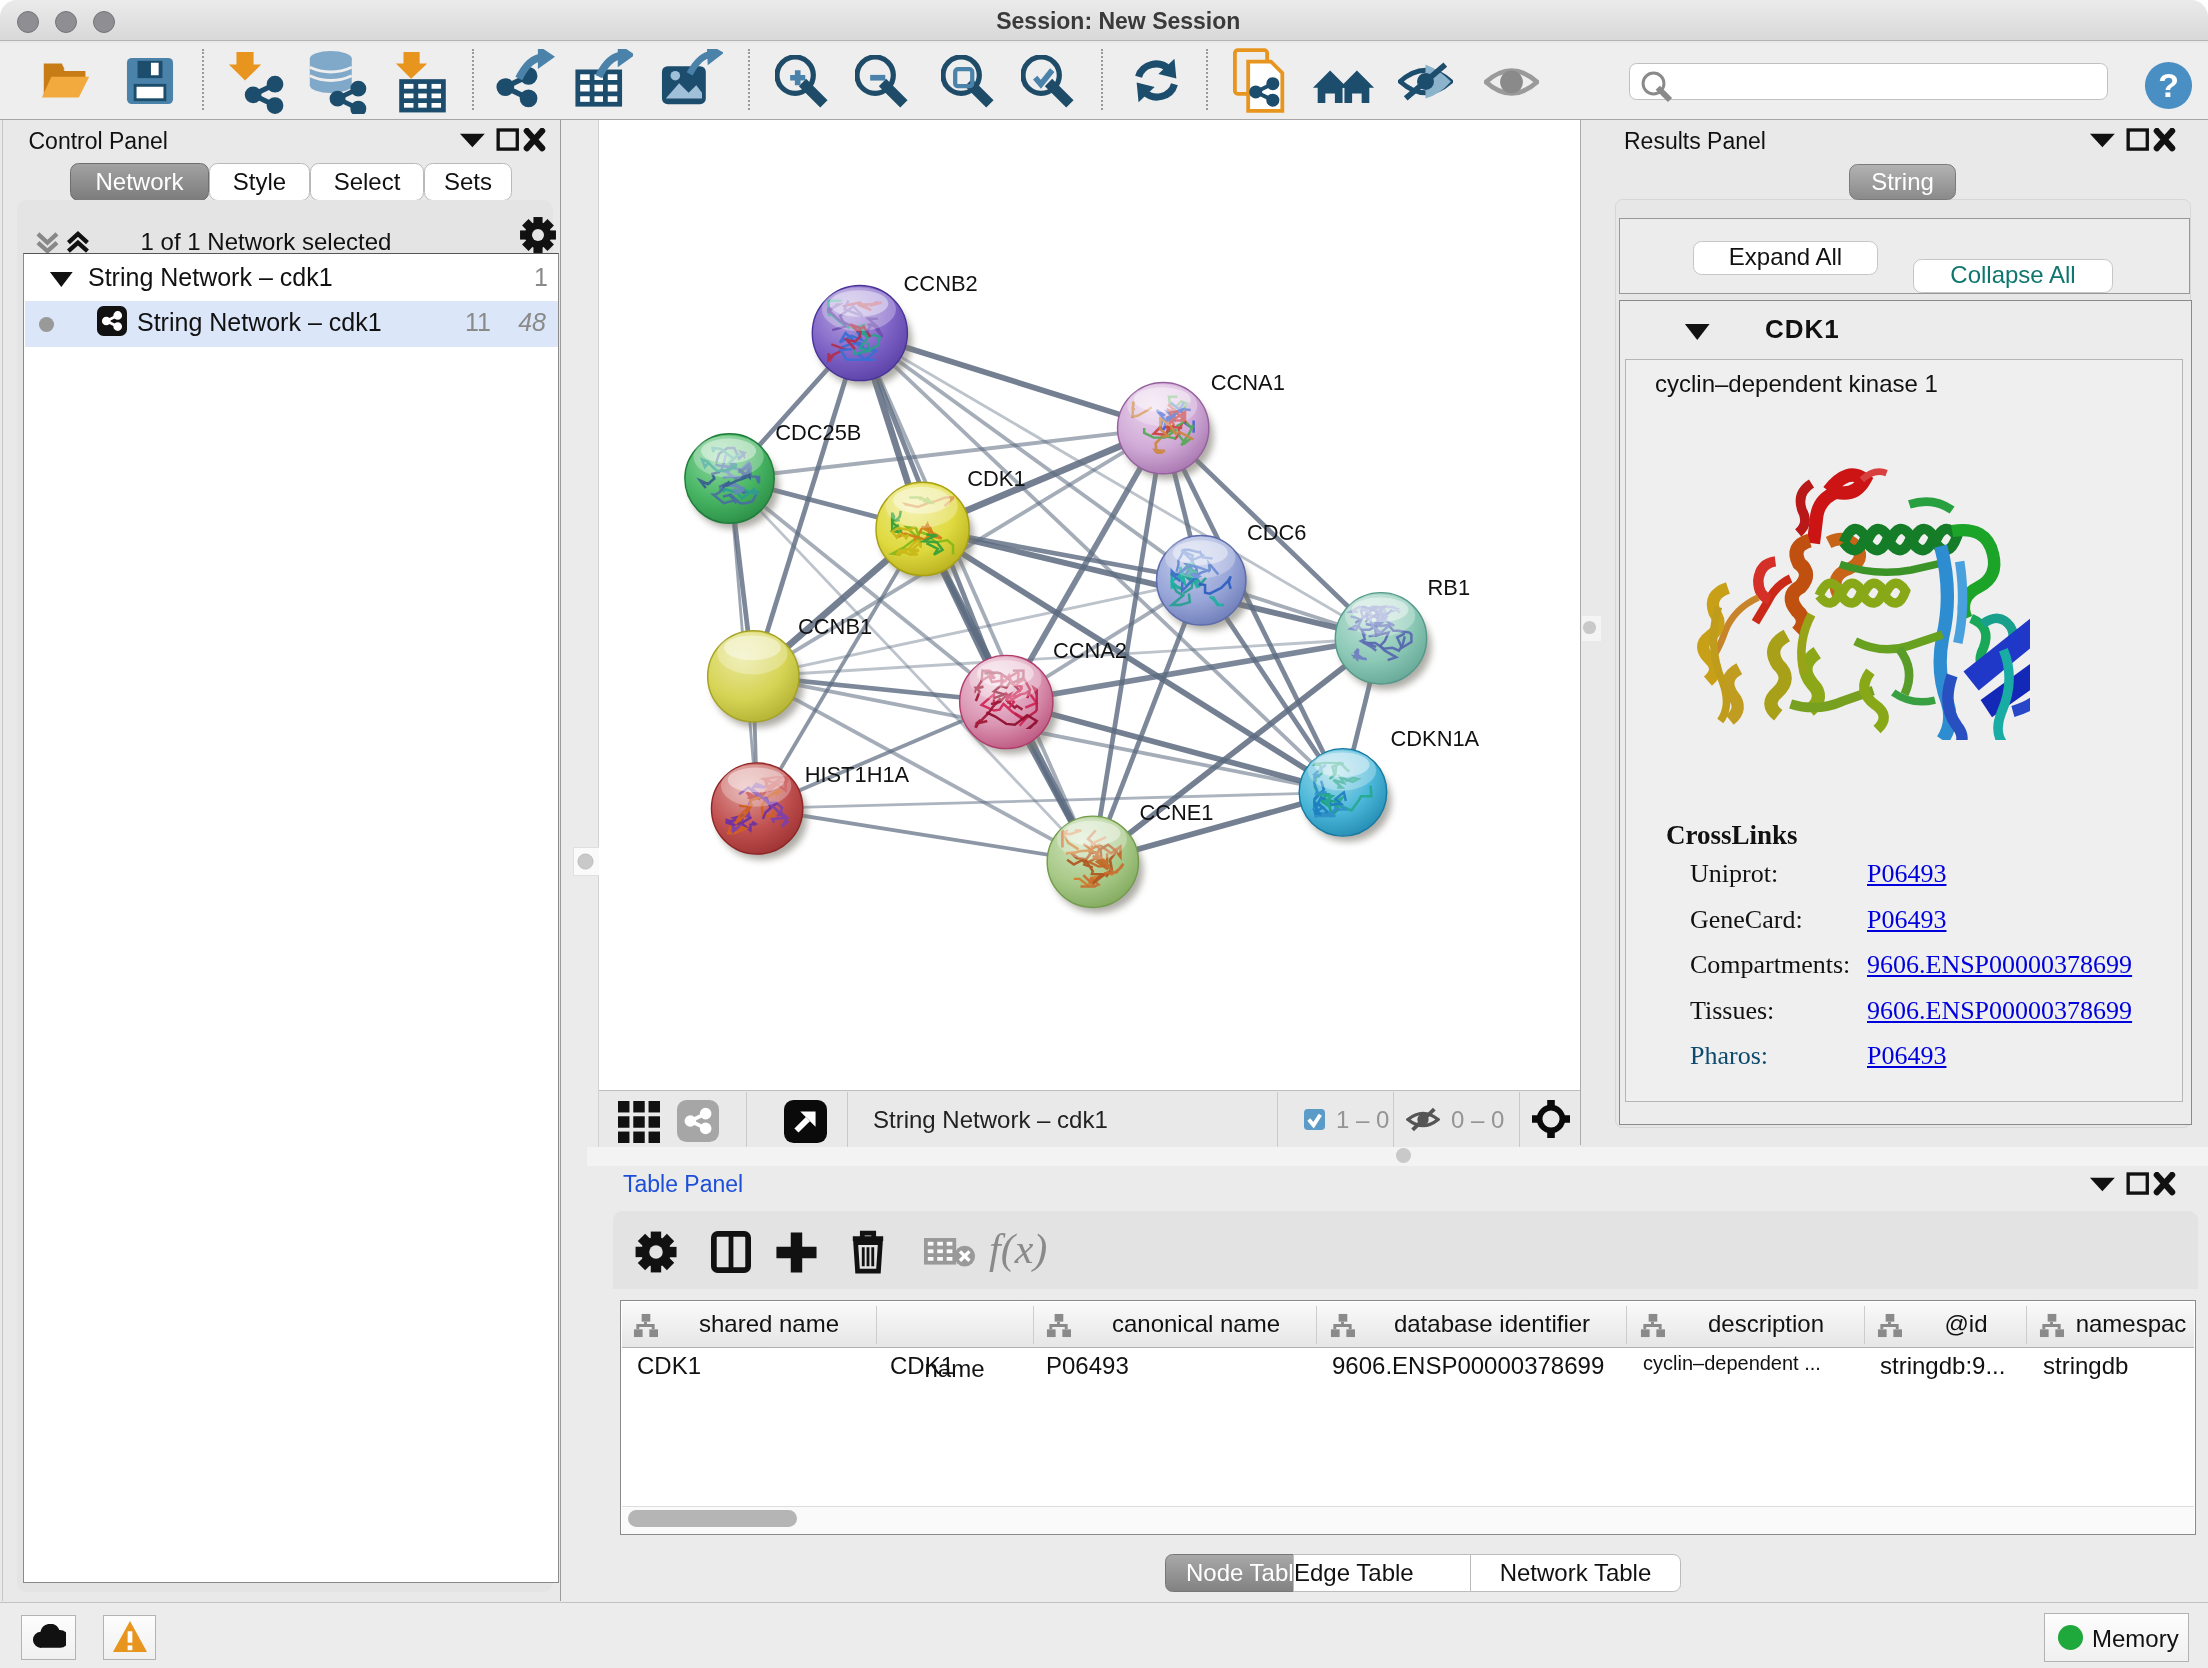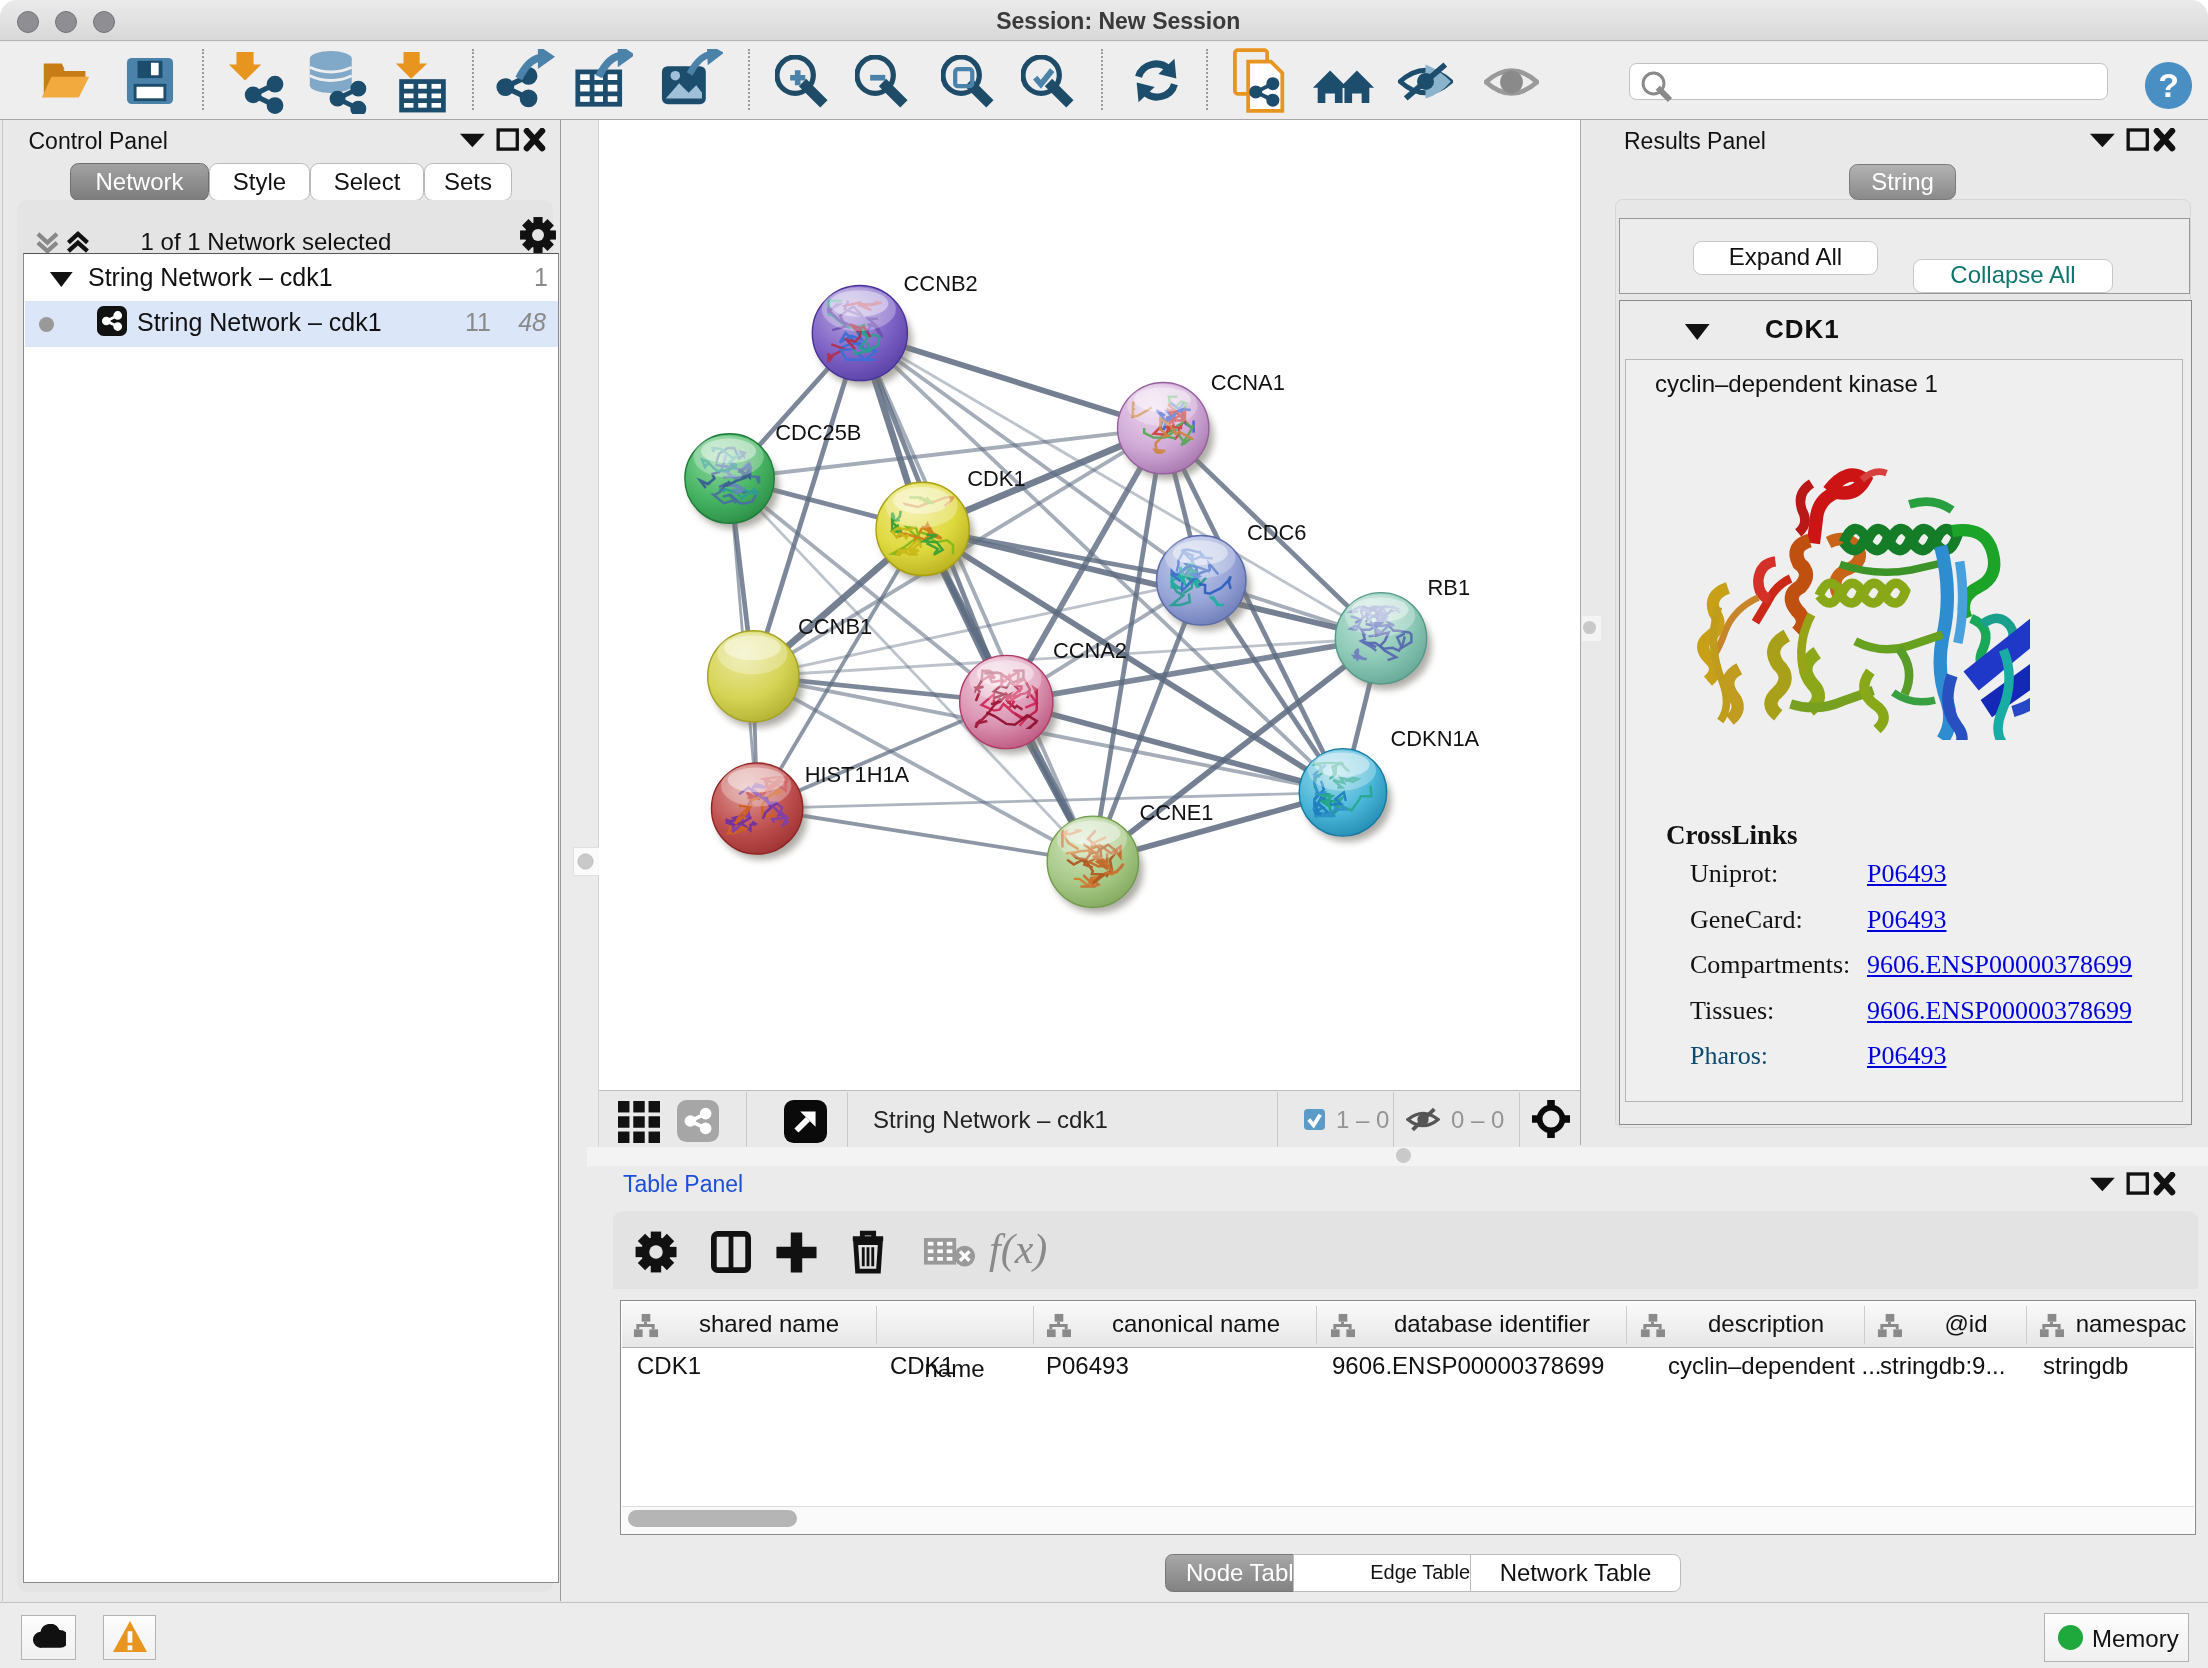--- a/index.html
+++ b/index.html
@@ -749,27 +749,27 @@
     <div class="abs" style="left:876px;top:1306px;width:0px;height:38px;border-left:1.9px solid #cdcdcd;"></div>
     <div class="abs" style="left:1033px;top:1306px;width:0px;height:38px;border-left:1.9px solid #cdcdcd;"></div>
     <div class="abs" style="left:1316px;top:1306px;width:0px;height:38px;border-left:1.9px solid #cdcdcd;"></div>
     <div class="abs" style="left:1626px;top:1306px;width:0px;height:38px;border-left:1.9px solid #cdcdcd;"></div>
     <div class="abs" style="left:1864px;top:1306px;width:0px;height:38px;border-left:1.9px solid #cdcdcd;"></div>
     <div class="abs" style="left:2026px;top:1306px;width:0px;height:38px;border-left:1.9px solid #cdcdcd;"></div>
     <div class="abs" style="left:637px;top:1352px;font-size:24px;color:#111;white-space:nowrap;">CDK1</div>
     <div class="abs" style="left:890px;top:1352px;font-size:24px;color:#111;white-space:nowrap;">CDK1</div>
     <div class="abs" style="left:1046px;top:1352px;font-size:24px;color:#111;white-space:nowrap;">P06493</div>
     <div class="abs" style="left:1332px;top:1352px;font-size:24px;color:#111;white-space:nowrap;">9606.ENSP00000378699</div>
-    <div class="abs" style="left:1643px;top:1352px;font-size:24px;color:#111;white-space:nowrap;margin-left:25px;">cyclin–dependent ...</div>
+    <div class="abs" style="left:1643px;top:1352px;font-size:20px;color:#111;white-space:nowrap;">cyclin–dependent ...</div>
     <div class="abs" style="left:1880px;top:1352px;font-size:24px;color:#111;white-space:nowrap;">stringdb:9...</div>
     <div class="abs" style="left:2043px;top:1352px;font-size:24px;color:#111;white-space:nowrap;">stringdb</div>
     <div class="abs" style="left:622px;top:1506px;width:1572px;height:27.6px;background:#fafafa;border-top:1px solid #ddd;"></div>
     <div class="abs" style="left:628px;top:1510px;width:169px;height:17px;background:#b5b5b5;border-radius:8.6px;"></div>
     <div class="abs" style="left:1165px;top:1554px;width:163px;height:38px;background:linear-gradient(#a8a8a8,#828282);color:#fff;border:1.9px solid #777;border-radius:7.6px 0 0 7.6px;font-size:24px;text-align:center;line-height:35px;">Node Table</div>
-    <div class="abs" style="left:1293px;top:1554px;width:178px;height:38px;background:#fff;color:#111;border:1.9px solid #bbb;font-size:20px;text-align:right;line-height:35px;">Edge Table</div>
+    <div class="abs" style="left:1293px;top:1554px;width:178px;height:38px;background:#fff;color:#111;border:1.9px solid #bbb;font-size:24px;text-align:left;line-height:35px;">Edge Table</div>
     <div class="abs" style="left:1470px;top:1554px;width:211px;height:38px;background:#fff;color:#111;border:1.9px solid #bbb;border-radius:0 7.6px 7.6px 0;font-size:24px;text-align:center;line-height:35px;">Network Table</div>
     <div class="abs" style="left:0px;top:1602px;width:2208px;height:67px;background:#ececec;border-top:1.9px solid #c2c2c2;"></div>
     <div class="abs" style="left:21px;top:1615px;width:55px;height:45px;background:linear-gradient(#fdfdfd,#f0f0f0);border:1.9px solid #b3b3b3;"></div>
     <svg class="abs" style="left:32px;top:1624px;" width="34" height="26" viewBox="0 0 36 27">
       <path d="M10 25 a8.5 8.5 0 0 1 -1 -17 a10.5 10.5 0 0 1 20 -2 a7.5 7.5 0 0 1 1 19 z" fill="#111"></path>
     </svg>
     <div class="abs" style="left:103px;top:1615px;width:53px;height:45px;background:linear-gradient(#fdfdfd,#f0f0f0);border:1.9px solid #b3b3b3;"></div>
     <svg class="abs" style="left:112px;top:1619px;" width="36" height="35" viewBox="0 0 38 37">
       <path d="M19 2 L37 35 H1 Z" fill="#e8951f"></path>
       <rect x="16.5" y="13" width="5" height="12" fill="#fff"></rect>

